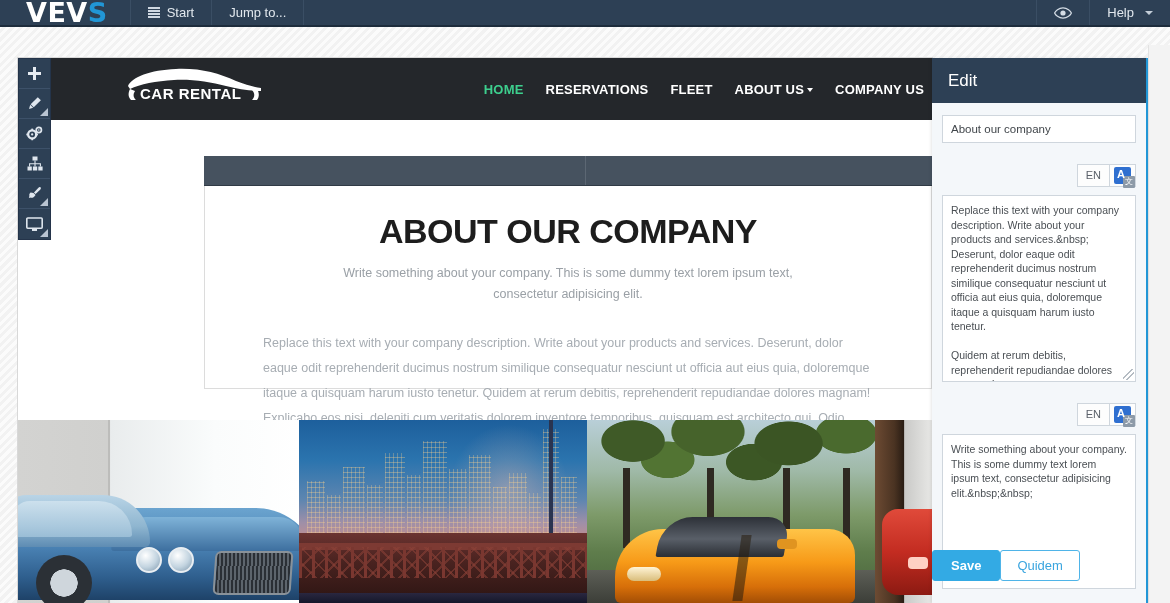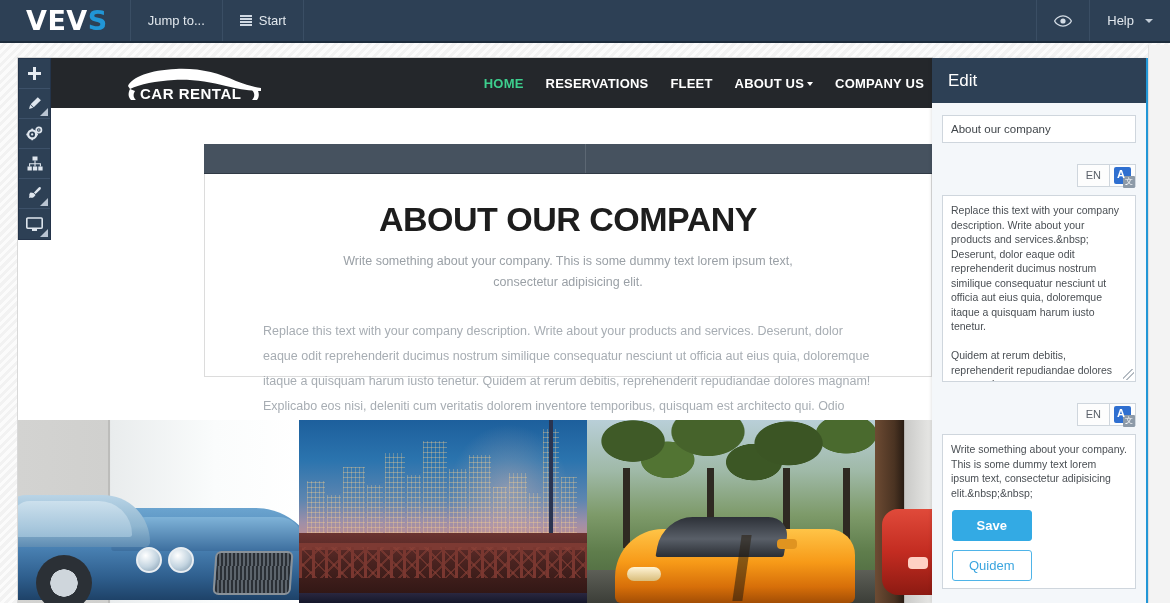--- a/index.html
+++ b/index.html
@@ -17,21 +17,21 @@
     background-color: #f7f7f7;
     background-image: repeating-linear-gradient(
       -45deg,
       #f2f2f2 0px, #f2f2f2 3px,
       #fbfbfb 3px, #fbfbfb 6px);
   }
 
   
   #topbar {
     position: absolute; top: 0; left: 0;
-    width: 1170px; height: 43px;
+    width: 1170px; height: 27px;
     background: #2d4055;
     border-bottom: 2px solid #1d2c3c;
     display: flex; align-items: stretch;
     color: #dfe6ee;
     z-index: 40;
   }
   .tb-logo {
     display: flex; align-items: center;
     padding: 0 22px 0 26px;
     font-size: 27px; font-weight: bold;
@@ -100,21 +100,21 @@
   #canvas {
     position: absolute;
     left: 18px; top: 58px;
     width: 914px; height: 545px;
     background: #ffffff;
     overflow: hidden;
     box-shadow: 0 0 0 1px #d8d8d8;
   }
   
   .site-head {
-    height: 50px;
+    height: 62px;
     background: #24272b;
     display: flex; align-items: center;
     padding-left: 86px;
     position: relative;
   }
   .site-logo {
     position: absolute; left: 100px; top: 6px;
     width: 150px; height: 40px;
   }
   .site-nav {
@@ -479,22 +479,22 @@
     border-radius: 1px;
   }
   .gt-icon:after {
     content: "A";
     position: absolute; left: 3px; top: 0px;
     color: #ffffff; font-size: 11px; font-weight: bold;
     line-height: 15px;
   }
   .ep-actions {
     position: absolute;
-    left: 20px; bottom: 22px;
-    display: flex; gap: 9px; flex-direction: column;
+    left: 0; bottom: 22px;
+    display: flex; 
   }
   .btn-save {
     background: #33aae4;
     border: 1px solid #33aae4;
     color: #ffffff;
     font-size: 13px;
     font-weight: bold;
     padding: 7px 18px;
     border-radius: 3px;
     cursor: pointer;
@@ -523,25 +523,25 @@
 <body>
 
 <div id="app">
 
   <div id="topbar">
     <div class="tb-logo">
       <span class="w">VEV</span>
         <span class="s">S</span>
     </div>
     <div class="tb-item">
-      <span>Jump to...</span>
-    </div>
-    <div class="tb-item">
       <span class="ico-list"></span>
       <span>Start</span>
+    </div>
+    <div class="tb-item">
+      <span>Jump to...</span>
     </div>
     <div class="tb-spacer"></div>
     <div class="tb-right">
       <div class="tb-item">
         <svg width="18" height="12" viewBox="0 0 18 12">
           <path d="M9 0.8C4.6 0.8 1.4 4 0.6 6c0.8 2 4 5.2 8.4 5.2s7.6-3.2 8.4-5.2C16.6 4 13.4 0.8 9 0.8z" fill="none" stroke="#d4dce5" stroke-width="1.2"></path>
           <circle cx="9" cy="6" r="2.6" fill="#d4dce5"></circle>
         </svg>
       </div>
       <div class="tb-item">

